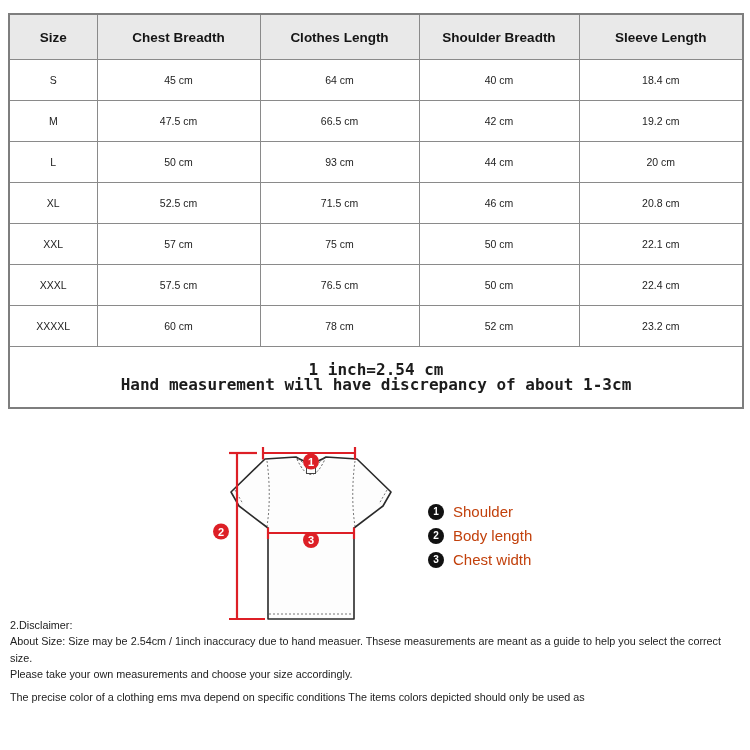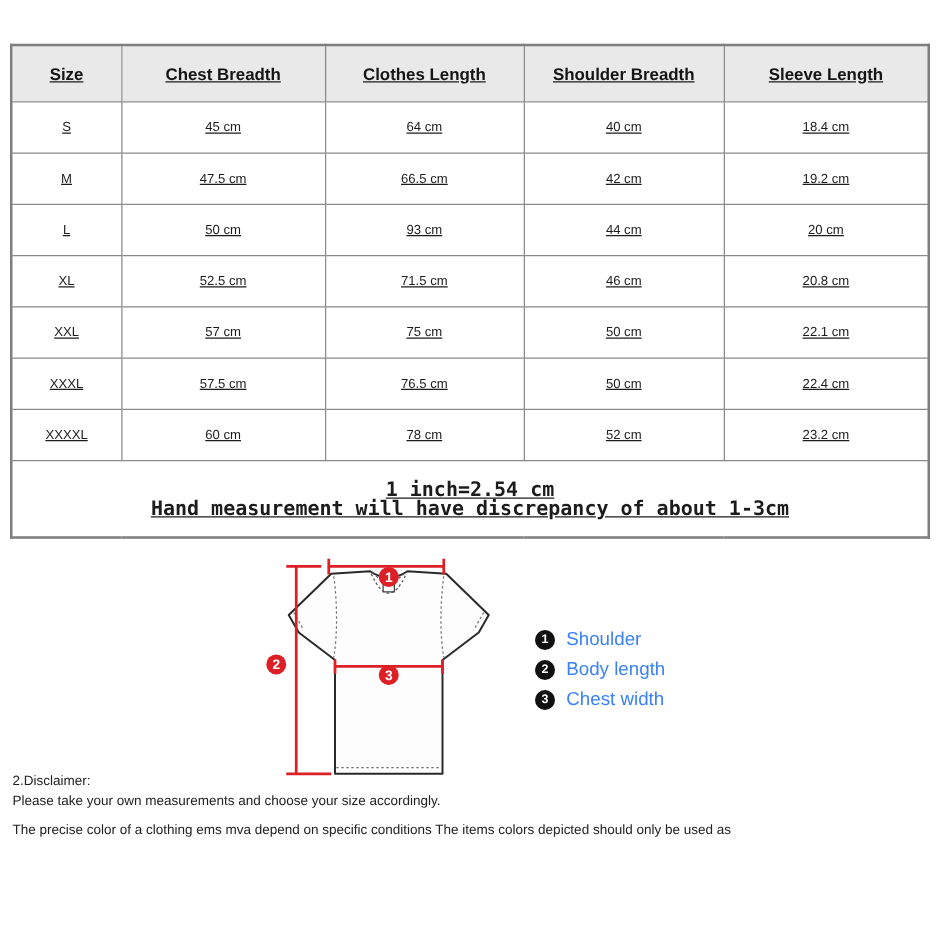--- a/index.html
+++ b/index.html
@@ -3,24 +3,23 @@
 <meta charset="utf-8">
 <style>
   html,body { margin:0; padding:0; }
   body {
     width:750px; height:750px; background:#ffffff; position:relative;
     font-family:"Liberation Sans", sans-serif; color:#1c1c1c; overflow:hidden;
   }
 
   
   table.size-table {
-    position:absolute; left:8px; top:35px; width:734px;
+    position:absolute; left:8px; top:13px; width:734px;
     border-collapse:collapse; table-layout:fixed;
     border:2px solid #7e7e7e;
-    text-decoration:underline;
   }
   .size-table th, .size-table td {
     border:1.5px solid #8a8a8a; text-align:center; vertical-align:middle;
     padding:0; overflow:hidden; white-space:nowrap;
   }
   .size-table thead th {
     background:#e9e9e9; font-size:13.5px; font-weight:bold; height:44px; color:#151515;
   }
   .size-table tbody td { font-size:10.5px; height:40px; background:#ffffff; }
   .size-table td.note-cell {
@@ -32,21 +31,21 @@
   .shirt-svg { position:absolute; left:205px; top:440px; }
 
   
   .legend { position:absolute; left:428px; top:503px; display:flex; flex-direction:column; gap:7px; }
   .legend-row { display:flex; align-items:center; gap:9px; }
   .legend-circle {
     width:16px; height:16px; border-radius:50%; background:#111; color:#fff;
     font-size:10px; font-weight:bold; display:flex; align-items:center; justify-content:center;
     flex:0 0 auto;
   }
-  .legend-label { font-size:15px; color:#3b82f6; }
+  .legend-label { font-size:15px; color:#c2410c; }
 
   
   .notes { position:absolute; left:10px; top:617px; width:736px; font-size:10.8px; line-height:16.4px; color:#222; }
   .notes .section { margin-bottom:6px; }
 </style>
 </head>
 <body>
 
 <table class="size-table">
   <colgroup>
@@ -188,18 +187,19 @@
     </div>
     <div class="legend-row">
       <span class="legend-circle">3</span>
       <span class="legend-label">Chest width</span>
     </div>
   </div>
 
 <div class="notes">
     <div class="section">
       <div>2.Disclaimer:</div>
+      <div>About Size: Size may be 2.54cm / 1inch inaccuracy due to hand measuer. Thsese measurements are meant as a guide to help you select the correct size.</div>
       <div>Please take your own measurements and choose your size accordingly.</div>
     </div>
     <div class="section">
       <div>The precise color of a clothing ems mva depend on specific conditions The items colors depicted should only be used as</div>
     </div>
   </div>
 
 </body></html>

